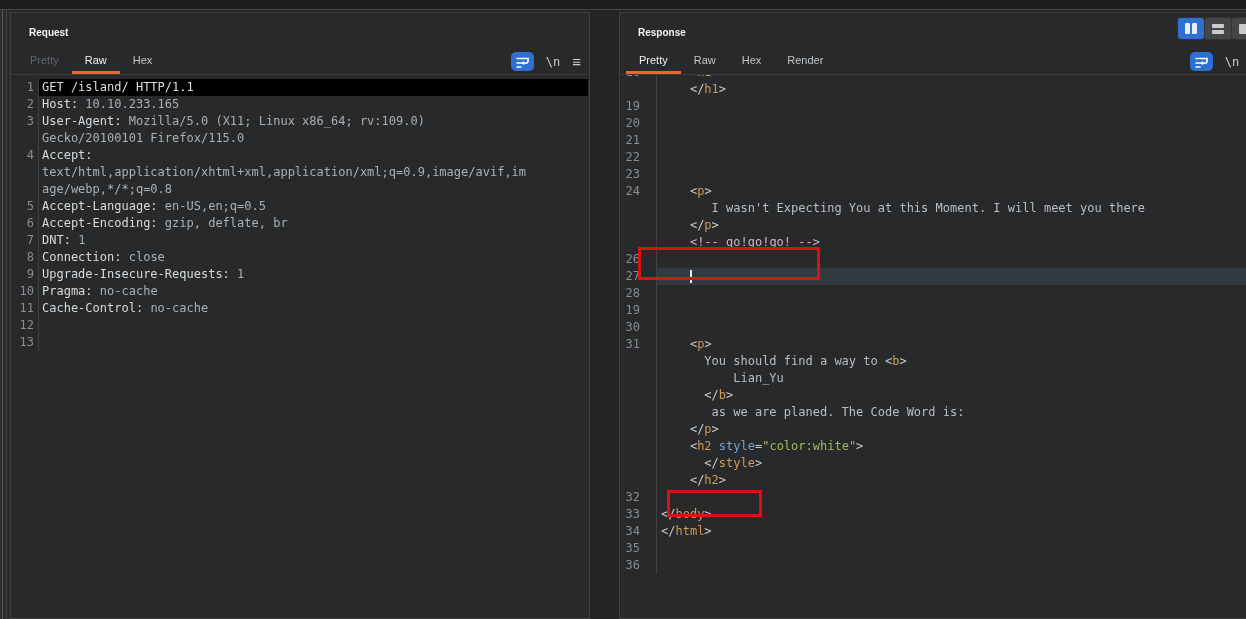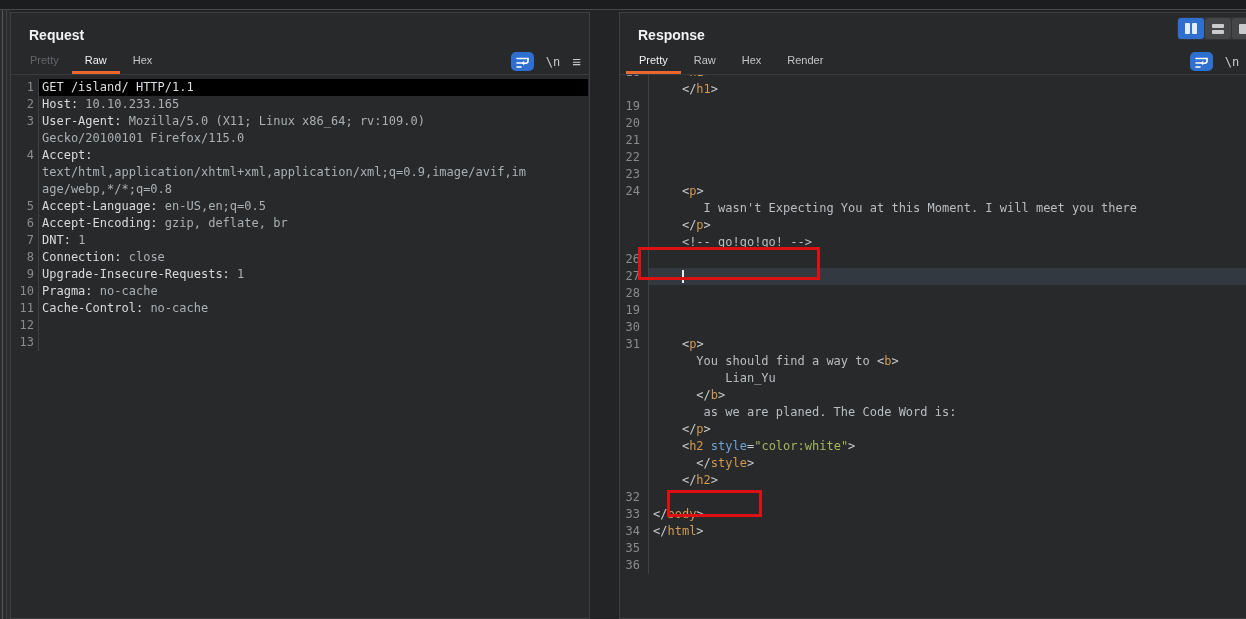--- a/index.html
+++ b/index.html
@@ -8,21 +8,21 @@
   
   .top-strip{position:absolute;left:0;top:0;width:1246px;height:10px;background:#1c1d1e;border-bottom:1px solid #47484a;box-sizing:border-box;}
   .left-strip{position:absolute;left:0;top:10px;width:10px;height:609px;background:#2b2c2d;}
   .left-strip::before{content:"";position:absolute;left:2px;top:0;width:1px;height:100%;background:#56595c;}
   .left-strip::after{content:"";position:absolute;left:6px;top:0;width:1px;height:100%;background:#404244;}
 
   
   .panel{position:absolute;top:12px;bottom:0;background:#28292a;border:1px solid #3e4041;box-sizing:border-box;}
   .panel.request{left:10px;width:580px;}
   .panel.response{left:619px;width:650px;}
-  .panel-title{font-size:14px;font-weight:bold;color:#f0f2f3;margin:0;position:absolute;top:14px;left:18px;}
+  .panel-title{font-size:10px;font-weight:bold;color:#f0f2f3;margin:0;position:absolute;top:14px;left:18px;}
   
   .tabbar{position:absolute;left:0;right:0;top:44px;height:17px;border-bottom:1px solid #3a3b3c;}
   .tabs{position:absolute;left:6px;top:-8px;display:flex;}
   .tab{position:relative;font-size:11px;color:#c3c6c8;padding:5px 13px 8px 13px;cursor:default;}
   .tab.active{color:#f0f2f3;}
   .tab.active::after{content:"";position:absolute;left:0;right:0;bottom:0;height:3px;background:#e9682f;}
   .tab.disabled{color:#646789;color:#63666a;}
   .tab-tools{position:absolute;right:8px;top:-5px;display:flex;align-items:center;gap:12px;}
   .wrap-btn{width:23px;height:19px;background:#2e6fd0;border:none;border-radius:5px;display:flex;align-items:center;justify-content:center;padding:0;}
   .nl-label{font-size:12px;color:#c8cacc;font-family:"DejaVu Sans Mono",monospace;}
@@ -37,21 +37,21 @@
   .lb-one span{width:12px;height:10px;background:#c9cbcd;border-radius:1px;display:block;}
 
   
   .editor{position:absolute;left:1px;right:1px;top:62px;bottom:1px;overflow:hidden;
           font-family:"DejaVu Sans Mono",monospace;font-size:12px;line-height:17px;color:#bdc2c5;}
   .panel.request .editor .rows{padding-top:4px;}
   .panel.response .editor .rows{margin-top:-11px;}
   .row{display:flex;height:17px;white-space:pre;}
   .ln{color:#898d90;text-align:right;flex:0 0 auto;border-right:1px solid #3f4142;}
   .panel.request .ln{width:22px;padding-right:4px;}
-  .panel.response .ln{width:19px;padding-right:8px;}
+  .panel.response .ln{width:19px;padding-right:16px;}
   .code{position:relative;flex:1 1 auto;}
   .panel.request .code{padding-left:3px;}
   .panel.response .code{padding-left:4px;}
   .row.sel .code{background:#000000;}
   .row.caretline .code{background:#323940;}
   .caret{position:absolute;left:calc(4ch + 4px);top:2px;width:2px;height:13px;background:#e8eaec;}
   
   .tk-ln1{color:#dcdfe1;}
   .tk-nm{color:#d7dadc;}
   .tk-vl{color:#aab0b4;}

